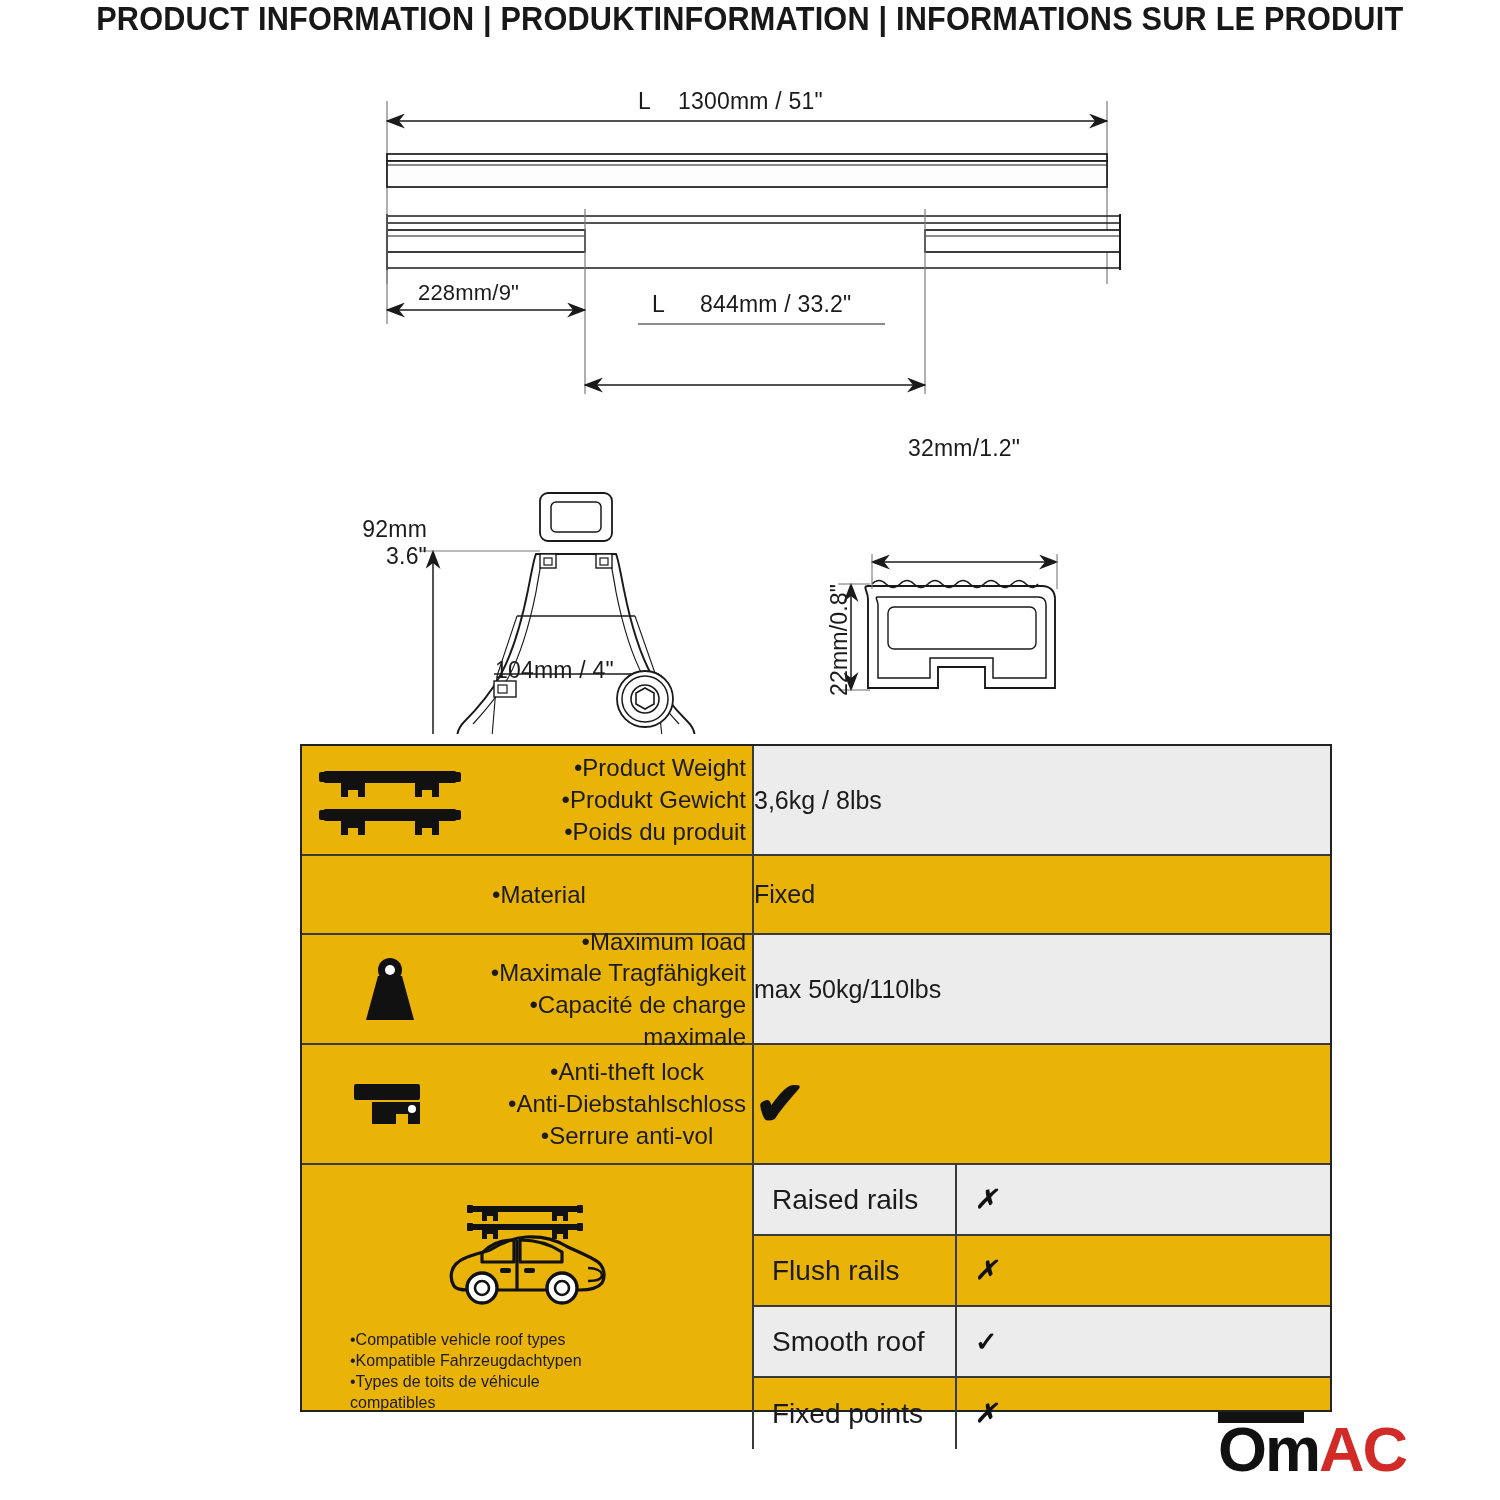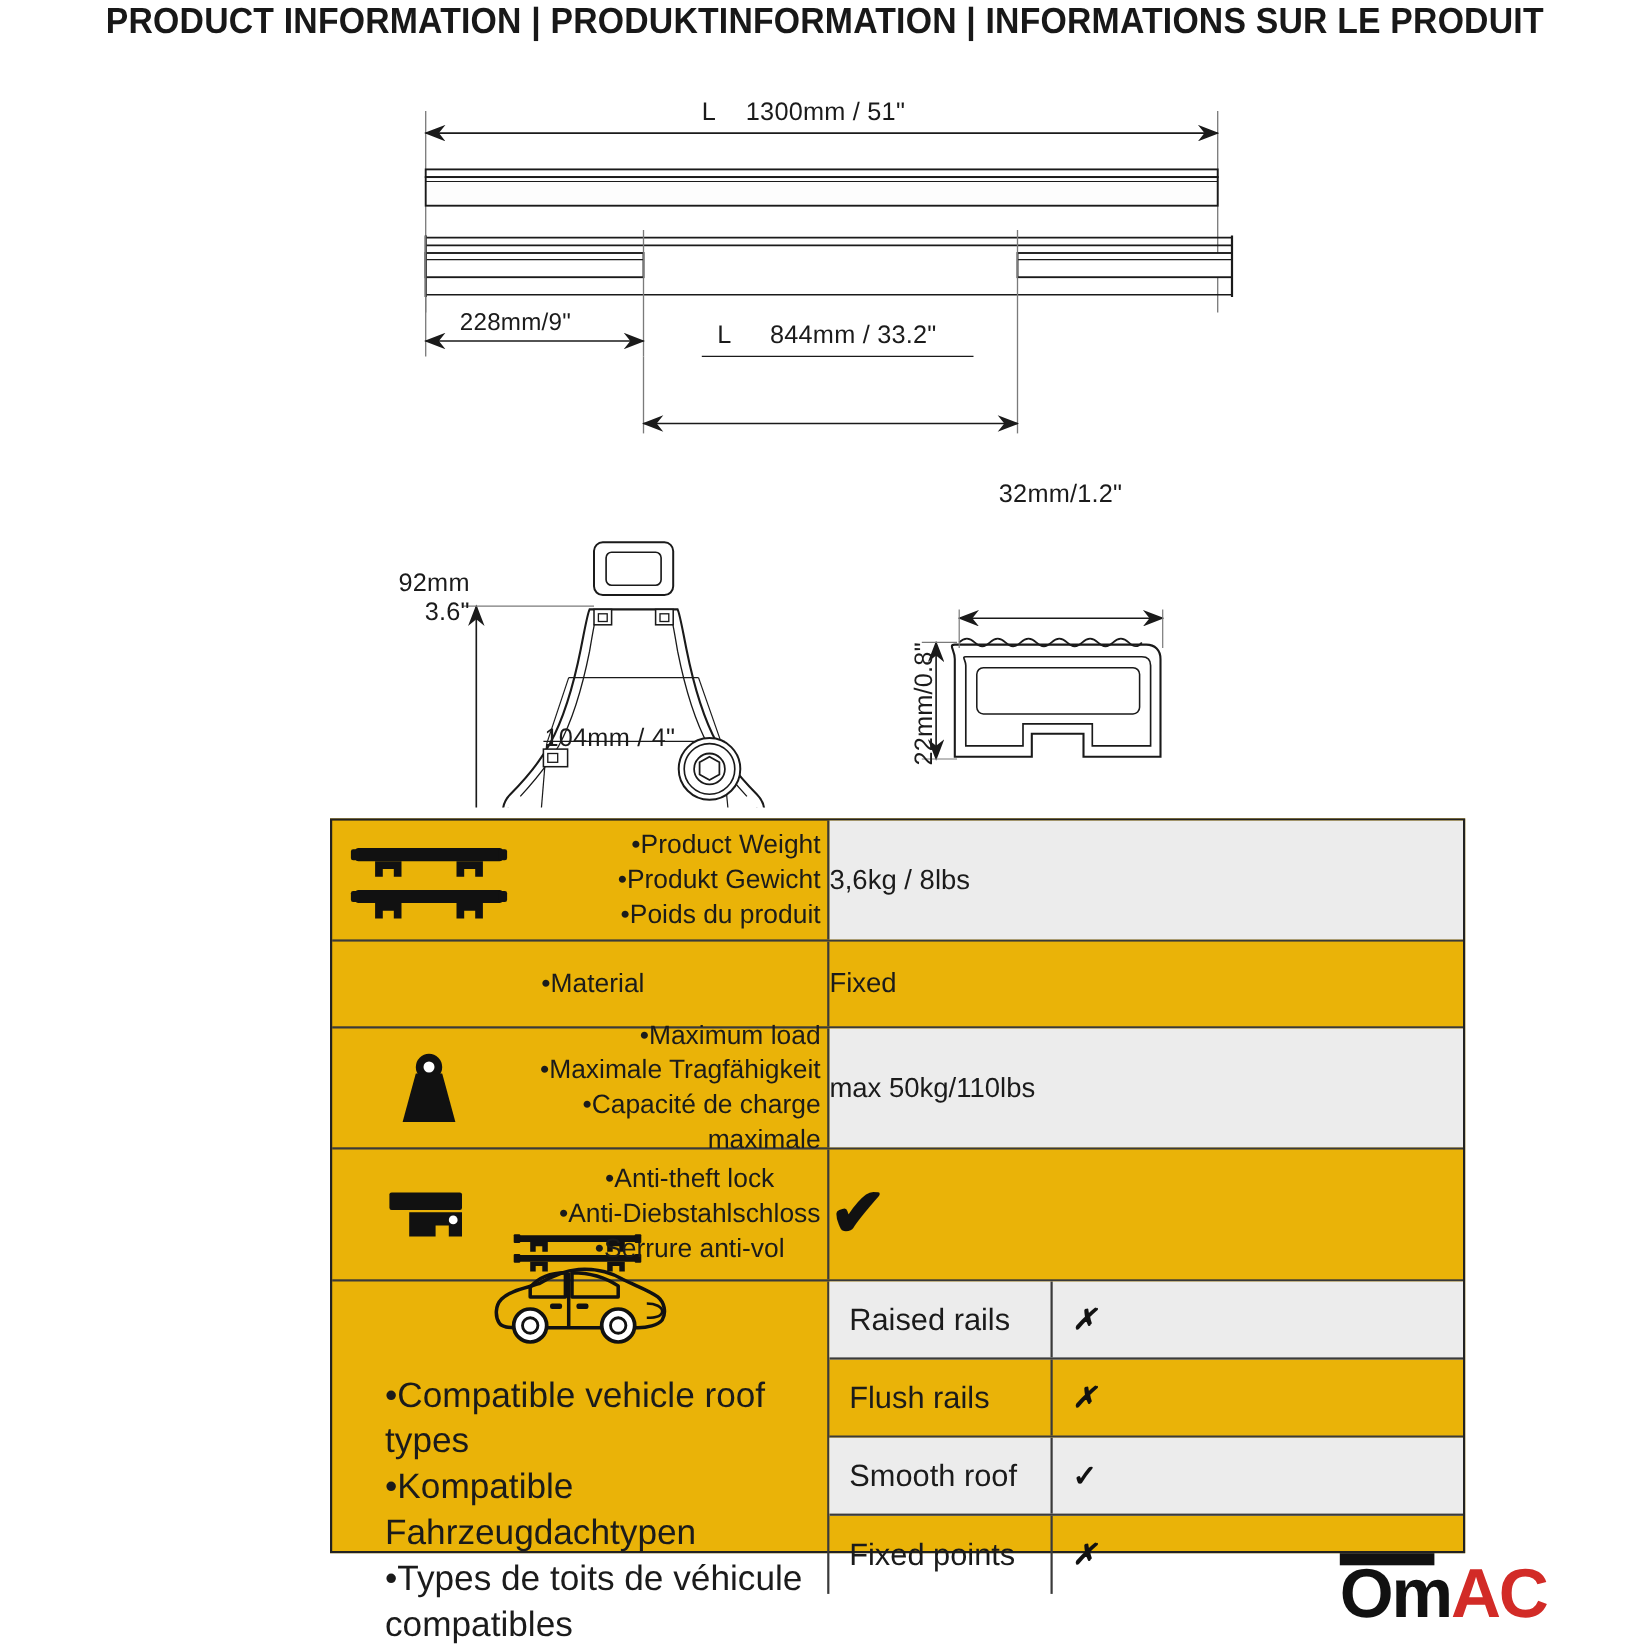--- a/index.html
+++ b/index.html
@@ -93,21 +93,21 @@
   
   .roof-row { display: flex; width: 100%; }
   .roof-left {
     width: 452px; flex: 0 0 452px;
     border-right: 2px solid #3a3a3a;
     display: flex; flex-direction: column;
     align-items: center; justify-content: center;
     padding: 10px 8px 10px 8px;
   }
   .roof-left-lines {
-    font-size: 32px; line-height: 1.3; color: #1b1b1b;
+    font-size: 16px; line-height: 1.3; color: #1b1b1b;
     align-self: flex-start; padding-left: 40px; margin-top: 14px;
   }
   .roof-right { flex: 1 1 auto; display: flex; flex-direction: column; }
   .roof-item {
     display: flex; align-items: center;
     height: 71px;
     border-bottom: 2px solid #3a3a3a;
   }
   .roof-item:last-child { border-bottom: none; }
   .roof-name {

